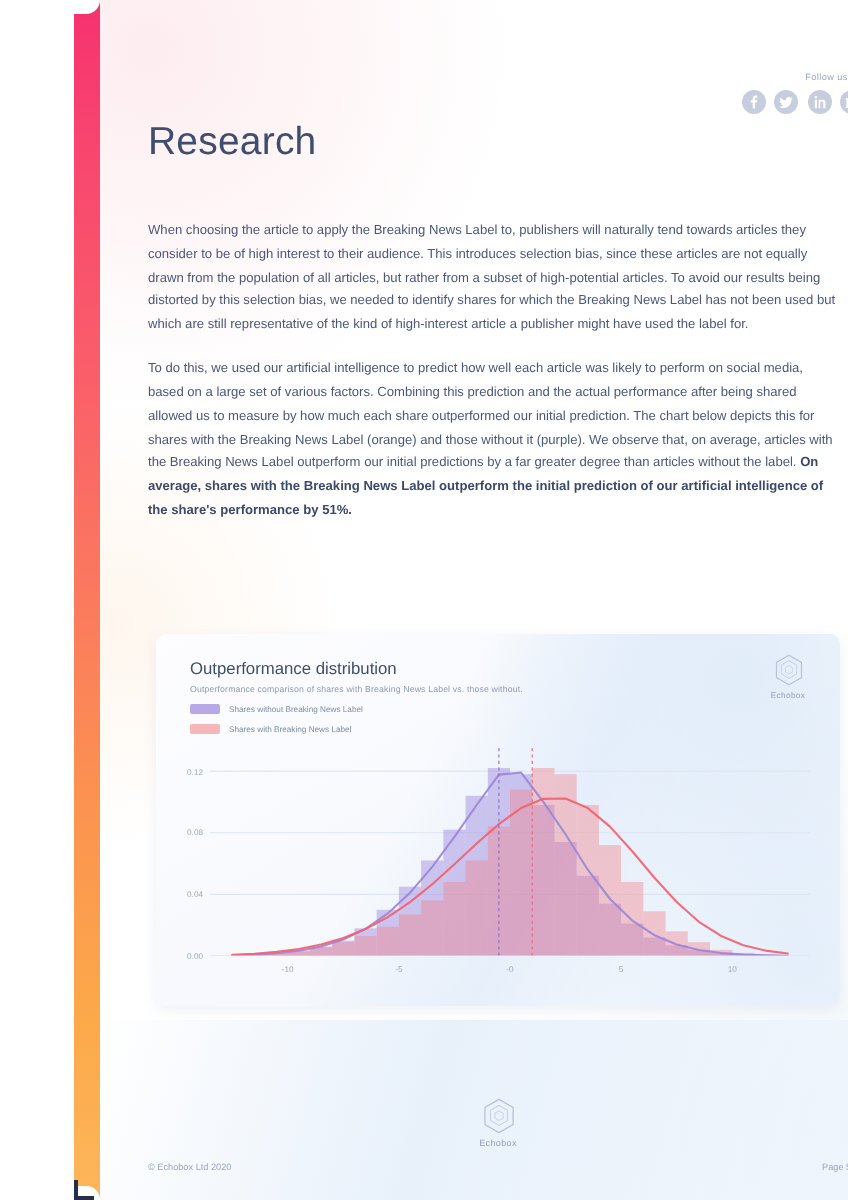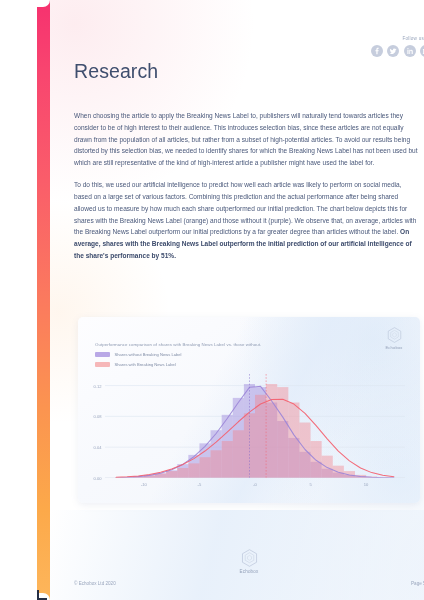--- a/index.html
+++ b/index.html
@@ -268,20 +268,21 @@
   <div class="page-title">Research</div>
 
   <div class="copy">
     <p>When choosing the article to apply the Breaking News Label to, publishers will naturally tend towards articles they consider to be of high interest to their audience. This introduces selection bias, since these articles are not equally drawn from the population of all articles, but rather from a subset of high-potential articles. To avoid our results being distorted by this selection bias, we needed to identify shares for which the Breaking News Label has not been used but which are still representative of the kind of high-interest article a publisher might have used the label for.</p>
     <p><span>To do this, we used our artificial intelligence to predict how well each article was likely to perform on social media, based on a large set of various factors. Combining this prediction and the actual performance after being shared allowed us to measure by how much each share outperformed our initial prediction. The chart below depicts this for shares with the Breaking News Label (orange) and those without it (purple). We observe that, on average, articles with the Breaking News Label outperform our initial predictions by a far greater degree than articles without the label. </span><b>On average, shares with the Breaking News Label outperform the initial prediction of our artificial intelligence of the share's performance by 51%.</b></p>
   </div>
 
   <div class="chart-card">
     <div class="card-sheen"></div>
 
+    <div class="chart-title">Outperformance distribution</div>
     <div class="chart-sub">Outperformance comparison of shares with Breaking News Label vs. those without.</div>
 
     <div class="eb-logo-chart">
       <span class="eb-mark">
         <svg width="15" height="16" viewBox="0 0 30 32">
           <path d="M15 1.2 27.5 8.4v15.2L15 30.8 2.5 23.6V8.4z" fill="none" stroke="#b9c4d8" stroke-width="1.2"></path>
           <path d="M15 6.6 22.6 11v9l-7.6 4.4-7.6-4.4v-9z" fill="none" stroke="#c8d2e2" stroke-width="1"></path>
           <path d="M15 11.5 18.6 13.6v4.3L15 20 11.4 17.9v-4.3z" fill="none" stroke="#ccd5e4" stroke-width=".9"></path>
         </svg>
       </span>

